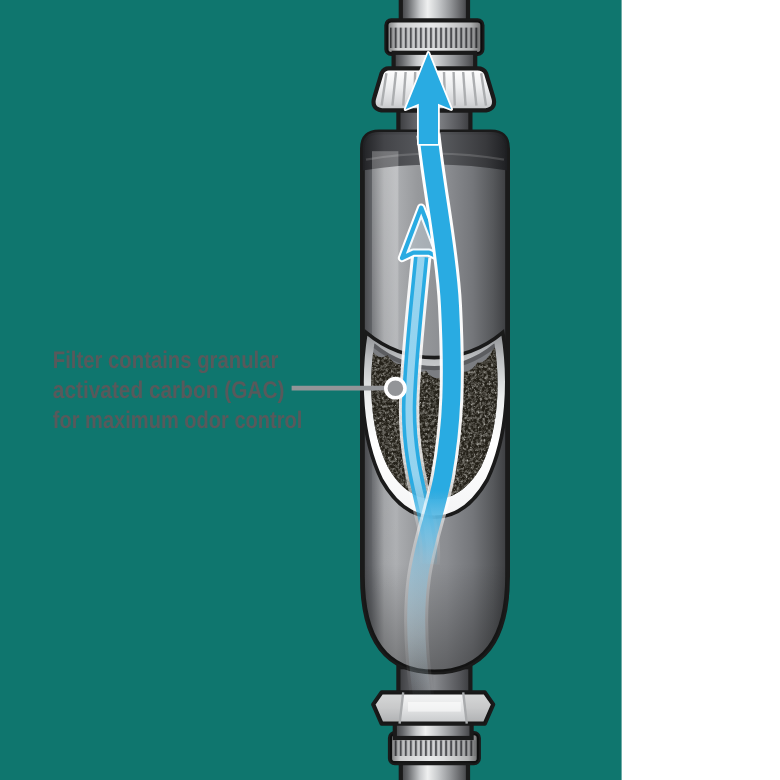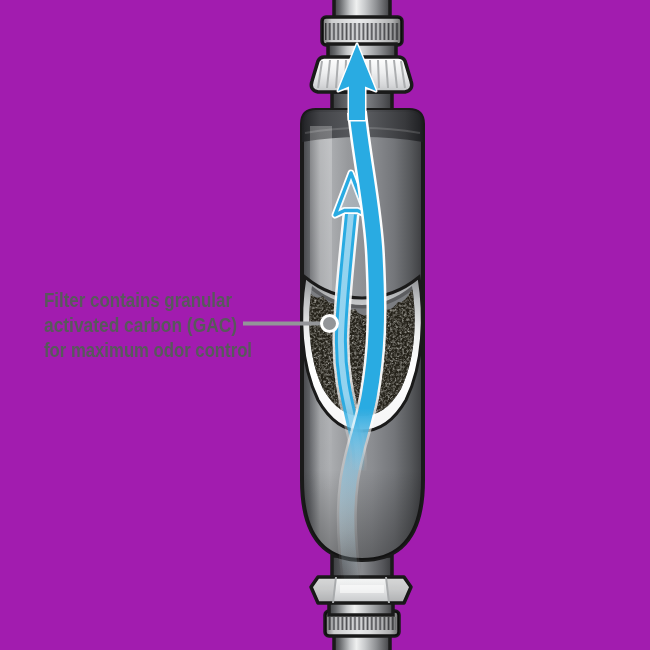--- a/index.html
+++ b/index.html
@@ -1,16 +1,16 @@
 <!DOCTYPE html>
 <html><head>
 <meta charset="utf-8">
 <style>
   html,body{margin:0;padding:0;background:#ffffff;}
-  #stage{position:relative;width:650px;height:650px;background:#a21caf;overflow:hidden;
+  #stage{position:relative;width:518px;height:650px;background:#0f766e;overflow:hidden;
          font-family:"Liberation Sans", sans-serif;}
   svg{display:block;}
   text.anno{font-family:"Liberation Sans", sans-serif;font-weight:700;font-size:20px;}
 </style>
 </head>
 <body>
 
 <div id="stage">
 <svg width="650" height="650" viewBox="0 0 650 650">
   <defs>

